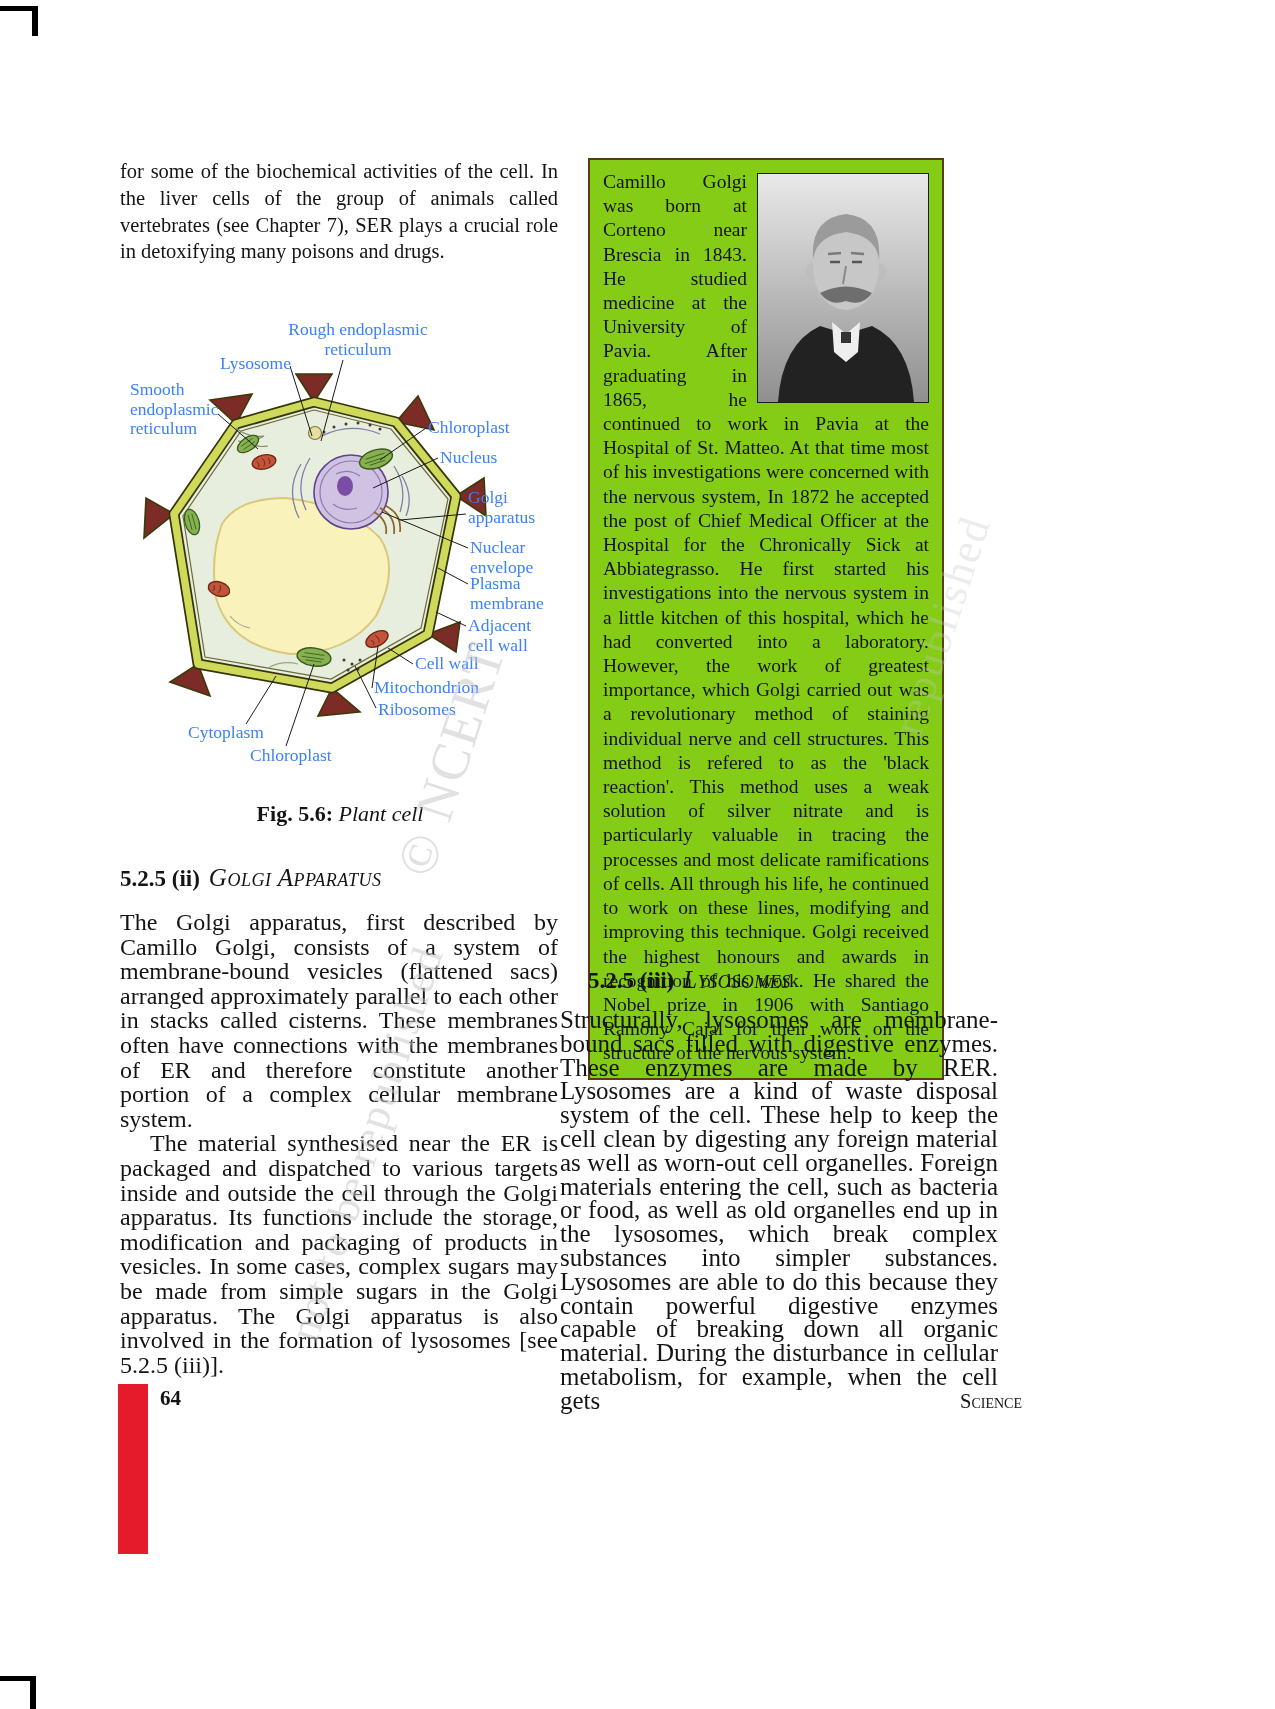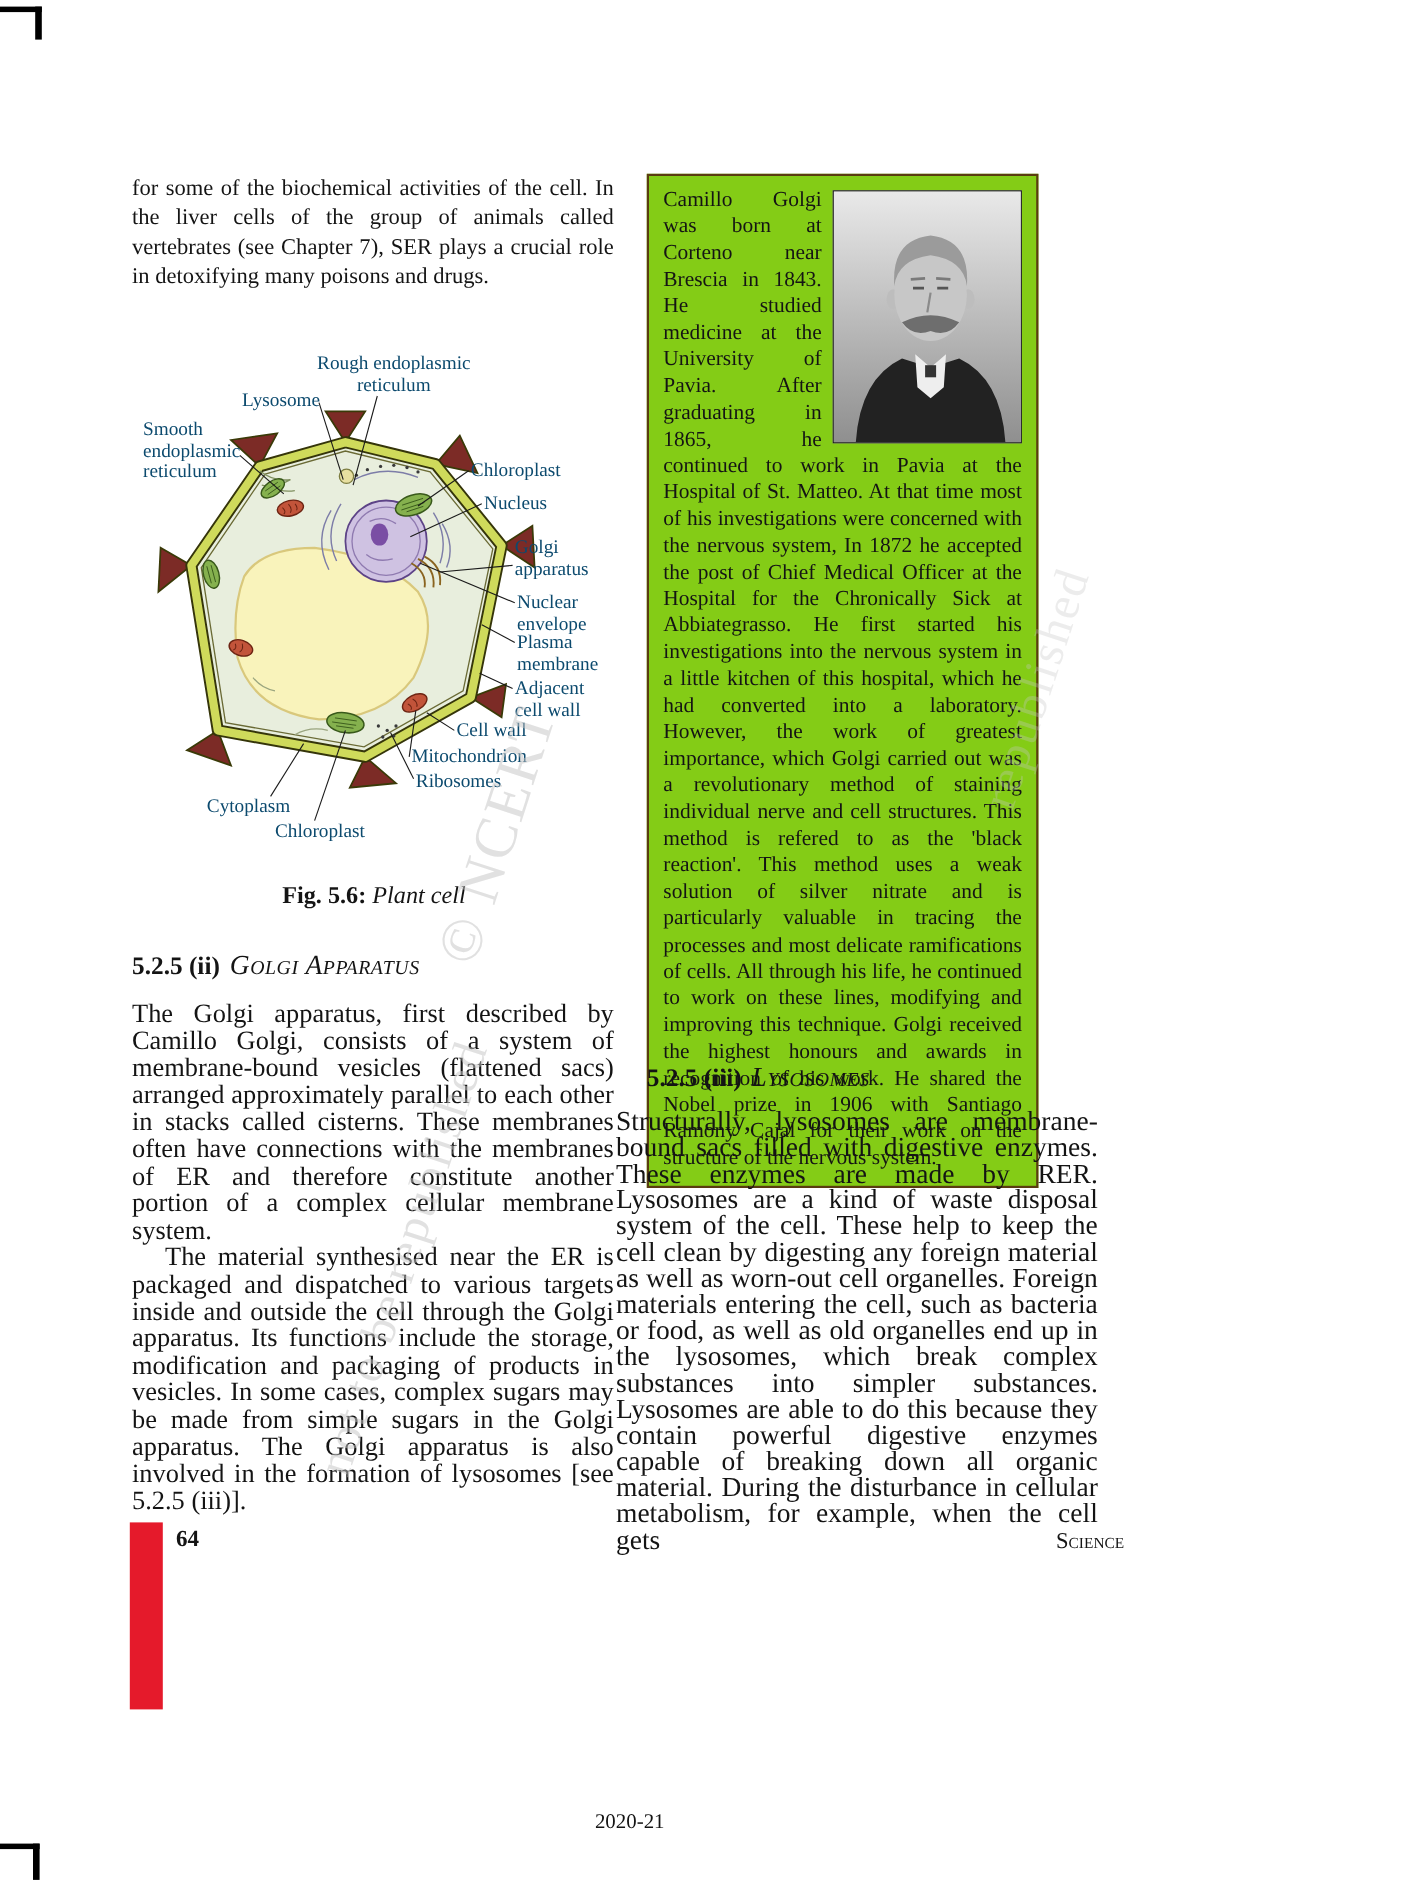--- a/index.html
+++ b/index.html
@@ -13,21 +13,21 @@
   .crop-tl-v { left:32px; top:6px; width:6px; height:30px; }
   .crop-bl-h { left:0; top:1676px; width:36px; height:5px; }
   .crop-bl-v { left:30px; top:1676px; width:6px; height:33px; }
 
   .para { font-size:20.5px; line-height:26.8px; text-align:justify; }
   .intro { position:absolute; left:120px; top:158px; width:438px; }
 
   
   .diagram { position:absolute; left:118px; top:316px; width:442px; height:460px; }
   .diagram svg { position:absolute; left:0; top:0; }
-  .dlabel { position:absolute; font-size:17.5px; line-height:19.5px; white-space:pre-line; color:#0c4a6e; }
+  .dlabel { position:absolute; font-size:17.5px; line-height:19.5px; white-space:pre-line; color:#3b82f6; }
   .dl0 { left:150px; top:4px;  width:180px; text-align:center; }
   .dl1 { left:102px; top:38px; }
   .dl2 { left:12px;  top:64px; }
   .dl3 { left:310px; top:102px; }
   .dl4 { left:322px; top:132px; }
   .dl5 { left:350px; top:172px; }
   .dl6 { left:352px; top:222px; }
   .dl7 { left:352px; top:258px; }
   .dl8 { left:350px; top:300px; }
   .dl9 { left:297px; top:338px; }
@@ -266,15 +266,14 @@
   </div>
   <div class="lyso-text">Structurally, lysosomes are membrane-bound sacs filled with digestive enzymes. These enzymes are made by RER. Lysosomes are a kind of waste disposal system of the cell. These help to keep the cell clean by digesting any foreign material as well as worn-out cell organelles. Foreign materials entering the cell, such as bacteria or food, as well as old organelles end up in the lysosomes, which break complex substances into simpler substances. Lysosomes are able to do this because they contain powerful digestive enzymes capable of breaking down all organic material. During the disturbance in cellular metabolism,  for example, when the cell gets</div>
 
   <div class="wm wm1">© NCERT</div>
   <div class="wm wm2">not to be republished</div>
   <div class="wm wm3">republished</div>
 
   <div class="red-tab"></div>
   <div class="page-num">64</div>
   <div class="journal">Science</div>
-  <div class="year">2020-21</div>
 
 </div>
 
 </body></html>

